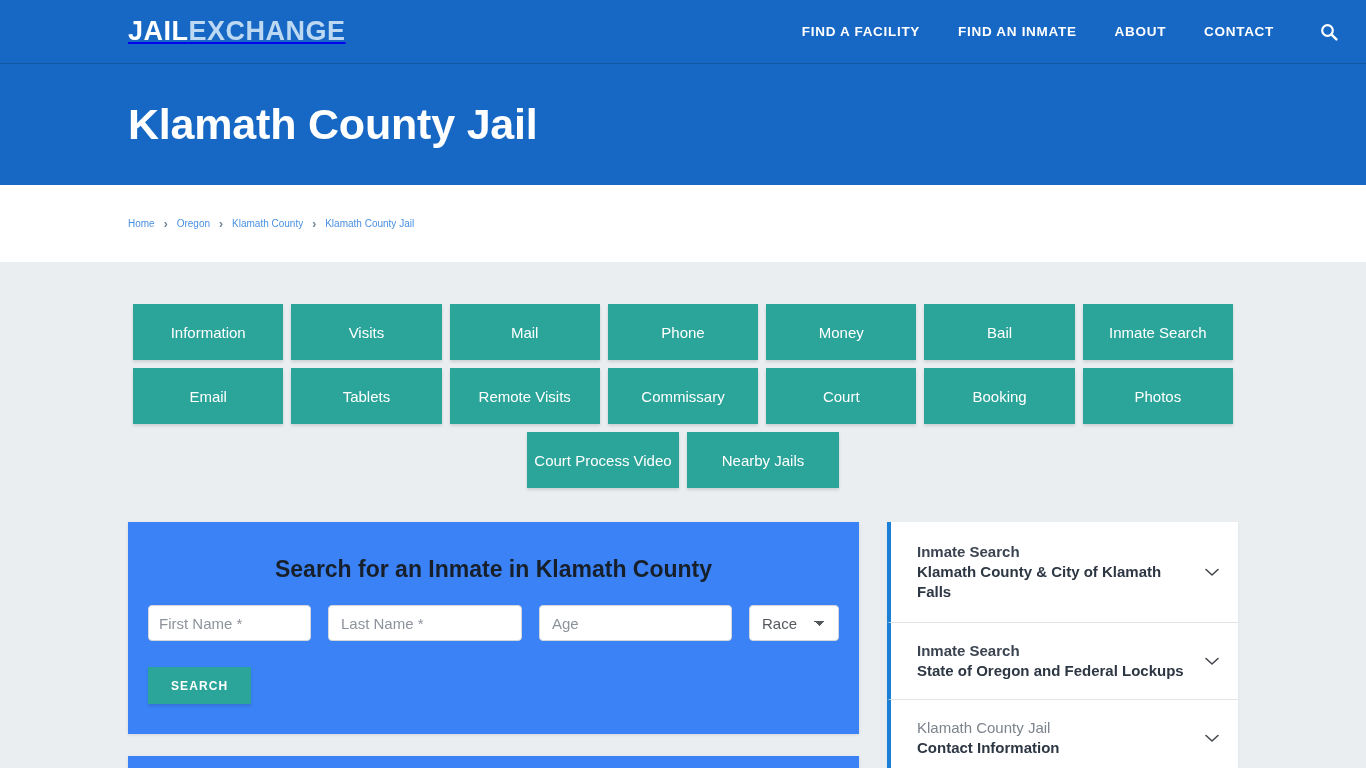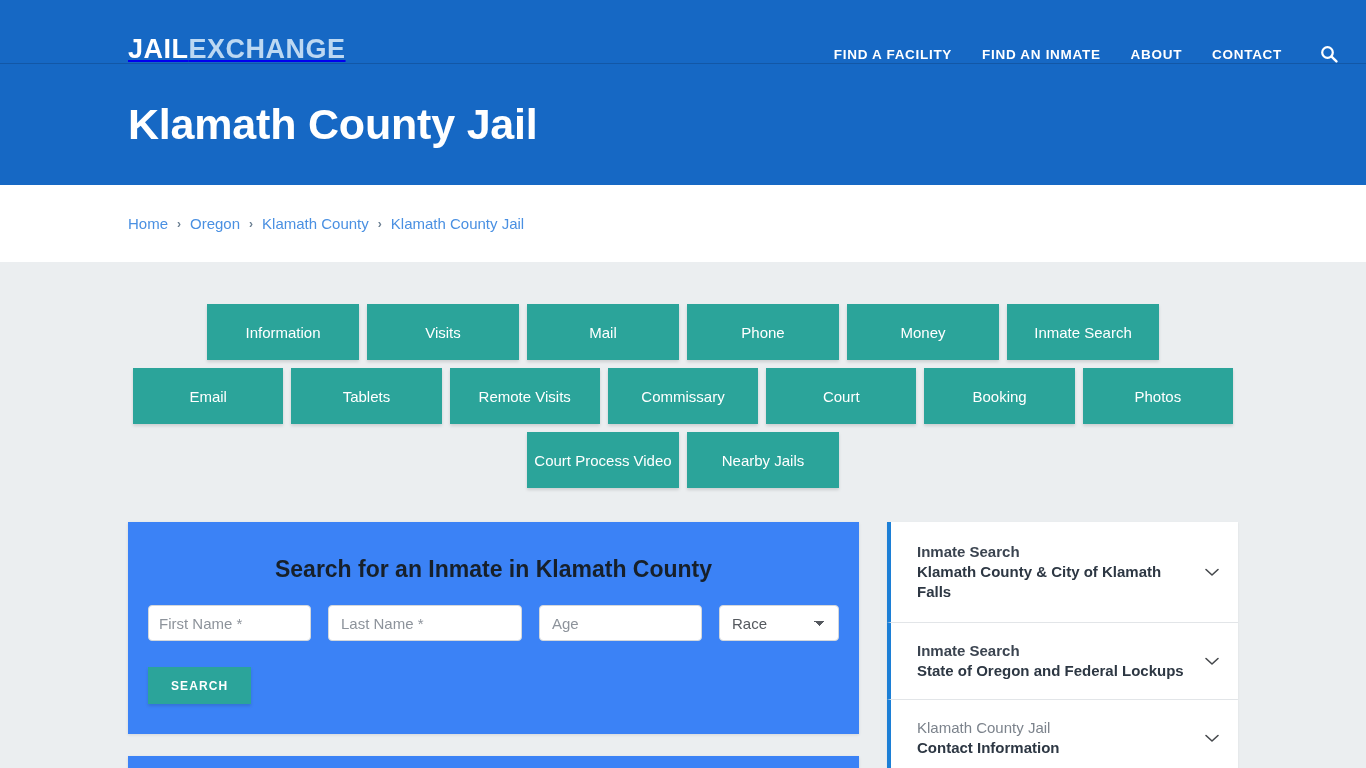--- a/index.html
+++ b/index.html
@@ -10,38 +10,38 @@
     background: #ebeef0;
     font-family: "Liberation Sans", sans-serif;
   }
 
   
   .site-header {
     height: 64px;
     background: #1668c4;
     border-bottom: 1px solid #1257a6;
     display: flex;
-    align-items: flex-end;
+    align-items: center;
     padding: 0 28px 0 128px;
   }
   .logo {
     font-size: 27px;
     font-weight: 700;
     letter-spacing: 0.5px;
     white-space: nowrap;
     line-height: 1;
   }
   .logo .logo-jail { color: #ffffff; }
   .logo .logo-exchange { color: #bcd8f2; }
 
   .main-nav {
     margin-left: auto;
     display: flex;
     align-items: center;
-    gap: 30px;
+    gap: 38px;
   }
   .nav-link {
     color: #ffffff;
     font-size: 13.5px;
     font-weight: 600;
     letter-spacing: 0.7px;
     text-decoration: none;
     white-space: nowrap;
   }
   .nav-search-btn {
@@ -72,21 +72,21 @@
   .breadcrumb-band {
     background: #ffffff;
     height: 77px;
     display: flex;
     align-items: center;
     padding-left: 128px;
   }
   .breadcrumb { display: flex; align-items: center; gap: 9px; }
   .crumb {
     color: #4a90e2;
-    font-size: 15px;
+    font-size: 10px;
     text-decoration: none;
     white-space: nowrap;
   }
   .crumb-sep {
     color: #6b7f92;
     font-size: 12px;
     font-weight: 700;
     line-height: 1;
   }
 
@@ -160,21 +160,21 @@
     padding: 0 12px;
     font-size: 15px;
     font-family: "Liberation Sans", sans-serif;
     color: #3c4149;
     background: #ffffff;
     outline: none;
   }
   .field::placeholder { color: #8d939b; }
   .field-first { width: 163px; padding-left: 10px; }
   .field-last { width: 194px; }
-  .field-age { width: 163px; }
+  .field-age { width: 193px; }
   .field-race {
     width: 163px;
     appearance: none;
     -webkit-appearance: none;
     background-image:
       linear-gradient(45deg, transparent 50%, #55595f 50%),
       linear-gradient(135deg, #55595f 50%, transparent 50%);
     background-position:
       calc(100% - 19px) 15px,
       calc(100% - 14px) 15px;
@@ -275,20 +275,21 @@
 
 <main class="content">
 
   <div class="btn-grid">
     <div class="btn-row">
       <button class="jx-btn">Information</button>
       <button class="jx-btn">Visits</button>
       <button class="jx-btn">Mail</button>
       <button class="jx-btn">Phone</button>
       <button class="jx-btn">Money</button>
+      <button class="jx-btn">Bail</button>
       <button class="jx-btn">Inmate Search</button>
     </div>
     <div class="btn-row btn-row-last">
       <button class="jx-btn">Email</button>
       <button class="jx-btn">Tablets</button>
       <button class="jx-btn">Remote Visits</button>
       <button class="jx-btn">Commissary</button>
       <button class="jx-btn">Court</button>
       <button class="jx-btn">Booking</button>
       <button class="jx-btn">Photos</button>

